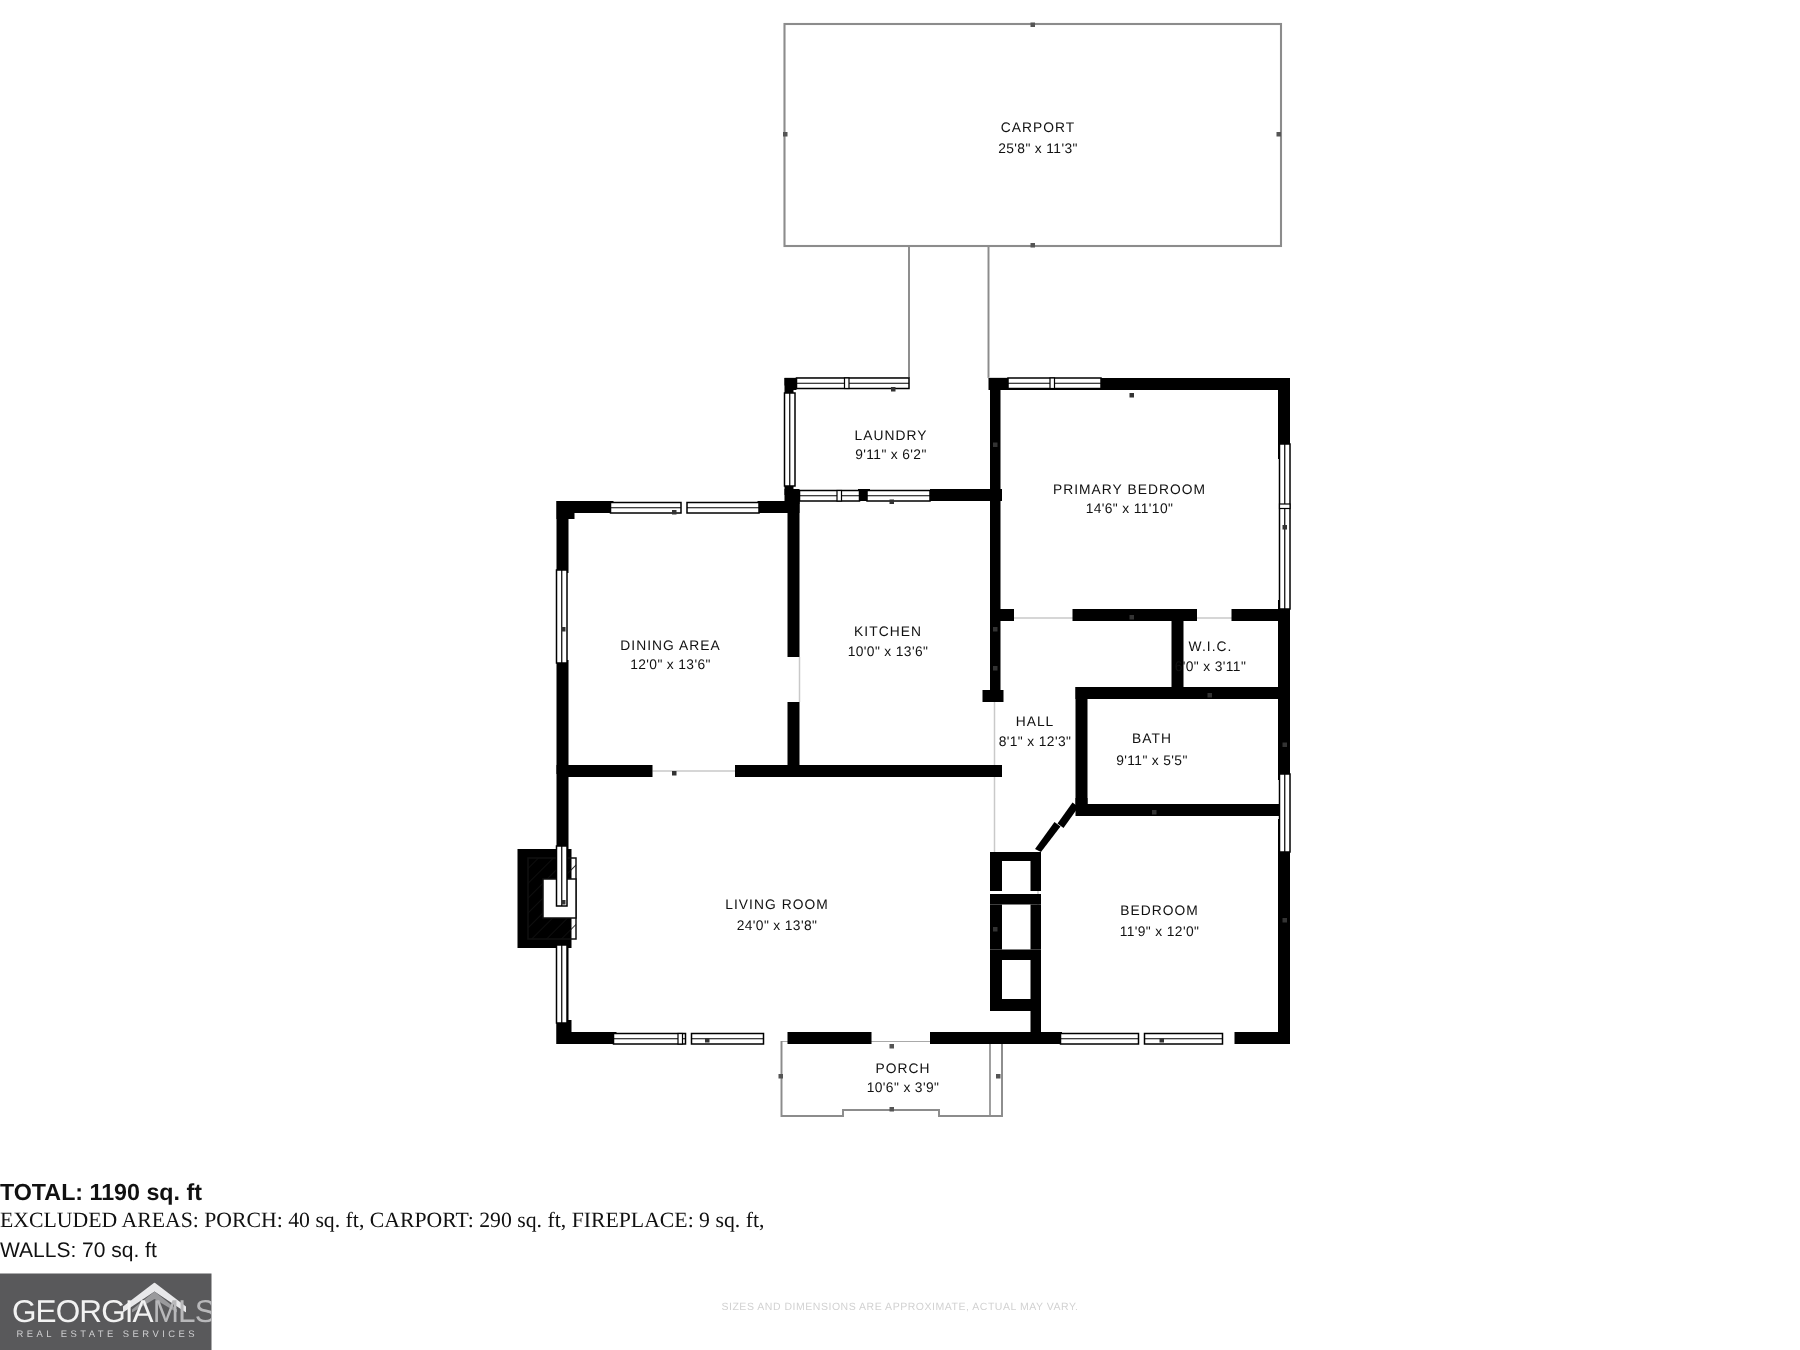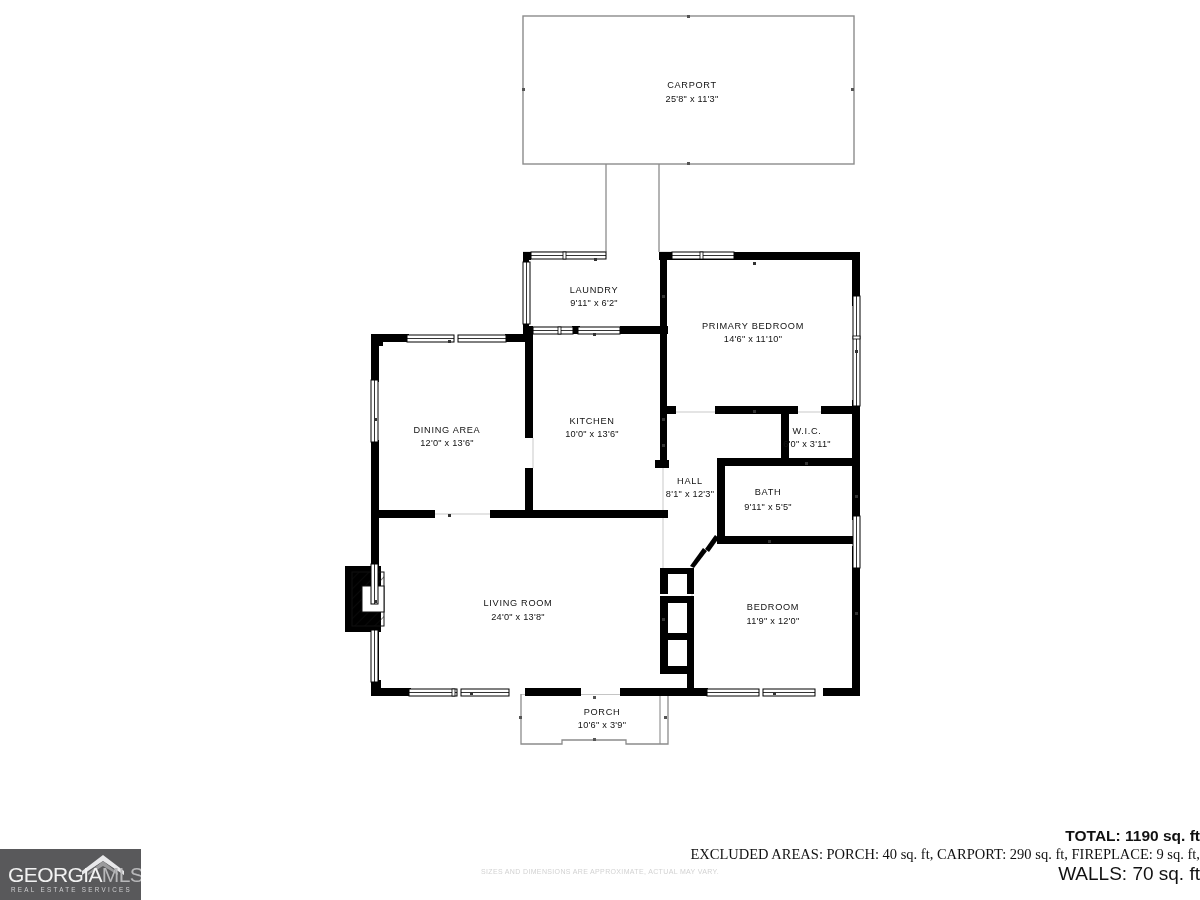--- a/index.html
+++ b/index.html
@@ -39,43 +39,42 @@
     letter-spacing: 0.25px;
     fill: #111111;
     text-anchor: middle;
   }
   
   #summary {
     position: absolute;
     left: 0;
     top: 786px;
     width: 1200px;
-    text-align: right;
+    text-align: left;
     color: #111111;
-    margin-top: 40px;
   }
   #summary .total {
     font-size: 15.5px;
     font-weight: bold;
     line-height: 19px;
     margin: 0;
   }
   #summary .floor {
     font-size: 14.5px;
     line-height: 19px;
     margin: 0;
   }
   #summary .excluded {
     font-size: 14.5px;
     line-height: 19px;
     margin: 0;
     font-family: Liberation Serif, serif;
   }
   #summary .walls {
-    font-size: 19px;
+    font-size: 14px;
     line-height: 19px;
     margin: 0;
   }
   #disclaimer {
     position: absolute;
     left: 0;
     top: 868px;
     width: 1200px;
     text-align: center;
     font-size: 7px;

